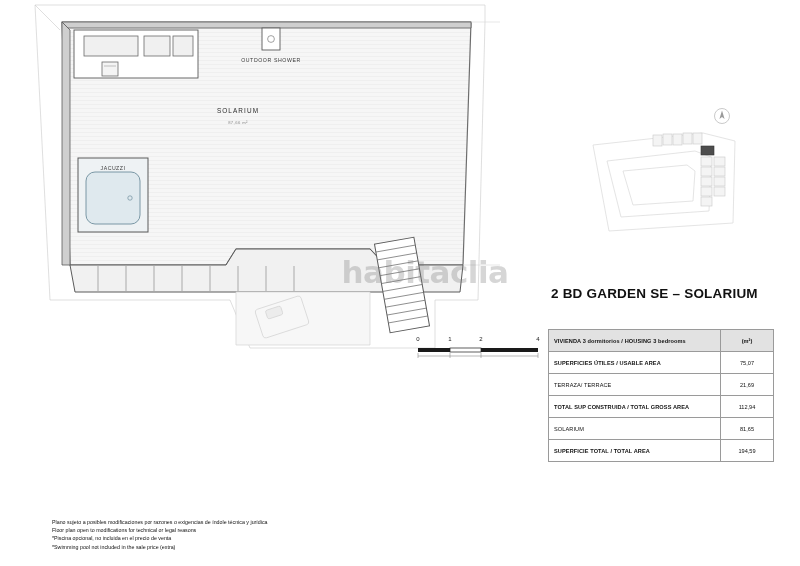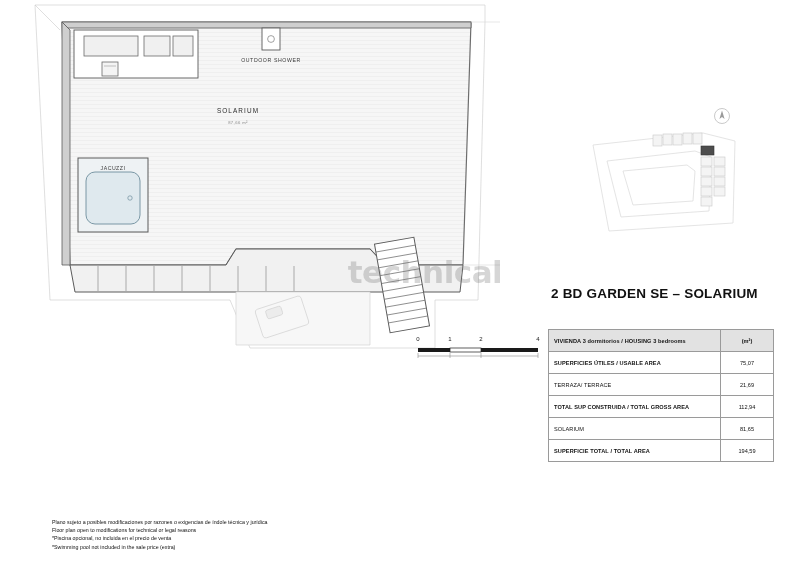--- a/index.html
+++ b/index.html
@@ -237,21 +237,21 @@
         <rect x="236" y="308" width="16" height="9" rx="2" transform="rotate(-18 244 312)" fill="#ececec"></rect>
       </g>
 
       <g stroke="#d6d6d6" stroke-width="0.6" fill="none">
         <line x1="433" y1="265" x2="470" y2="265"></line>
         <line x1="441" y1="22" x2="470" y2="22"></line>
       </g>
     </svg>
   </div>
 
-  <div id="watermark">technical</div>
+  <div id="watermark">habitaclia</div>
 
   <div id="keyplan">
     <svg width="168" height="140" viewBox="0 0 168 140" xmlns="http://www.w3.org/2000/svg">
       <g stroke="#d8d8d8" stroke-width="0.7" fill="none">
         <path d="M10 40 L120 28 L152 36 L150 118 L26 126 Z"></path>
         <path d="M24 56 L112 46 L128 52 L126 106 L38 112 Z"></path>
         <path d="M40 66 L104 60 L112 66 L110 96 L50 100 Z"></path>
       </g>
 
       <g stroke="#c8c8c8" stroke-width="0.6" fill="#f4f4f4">

